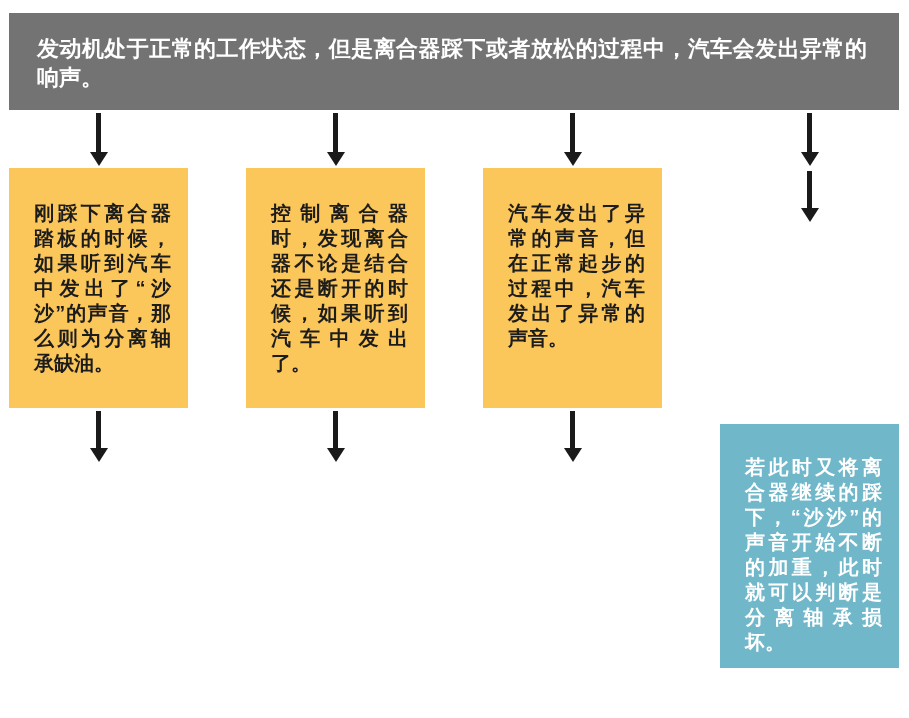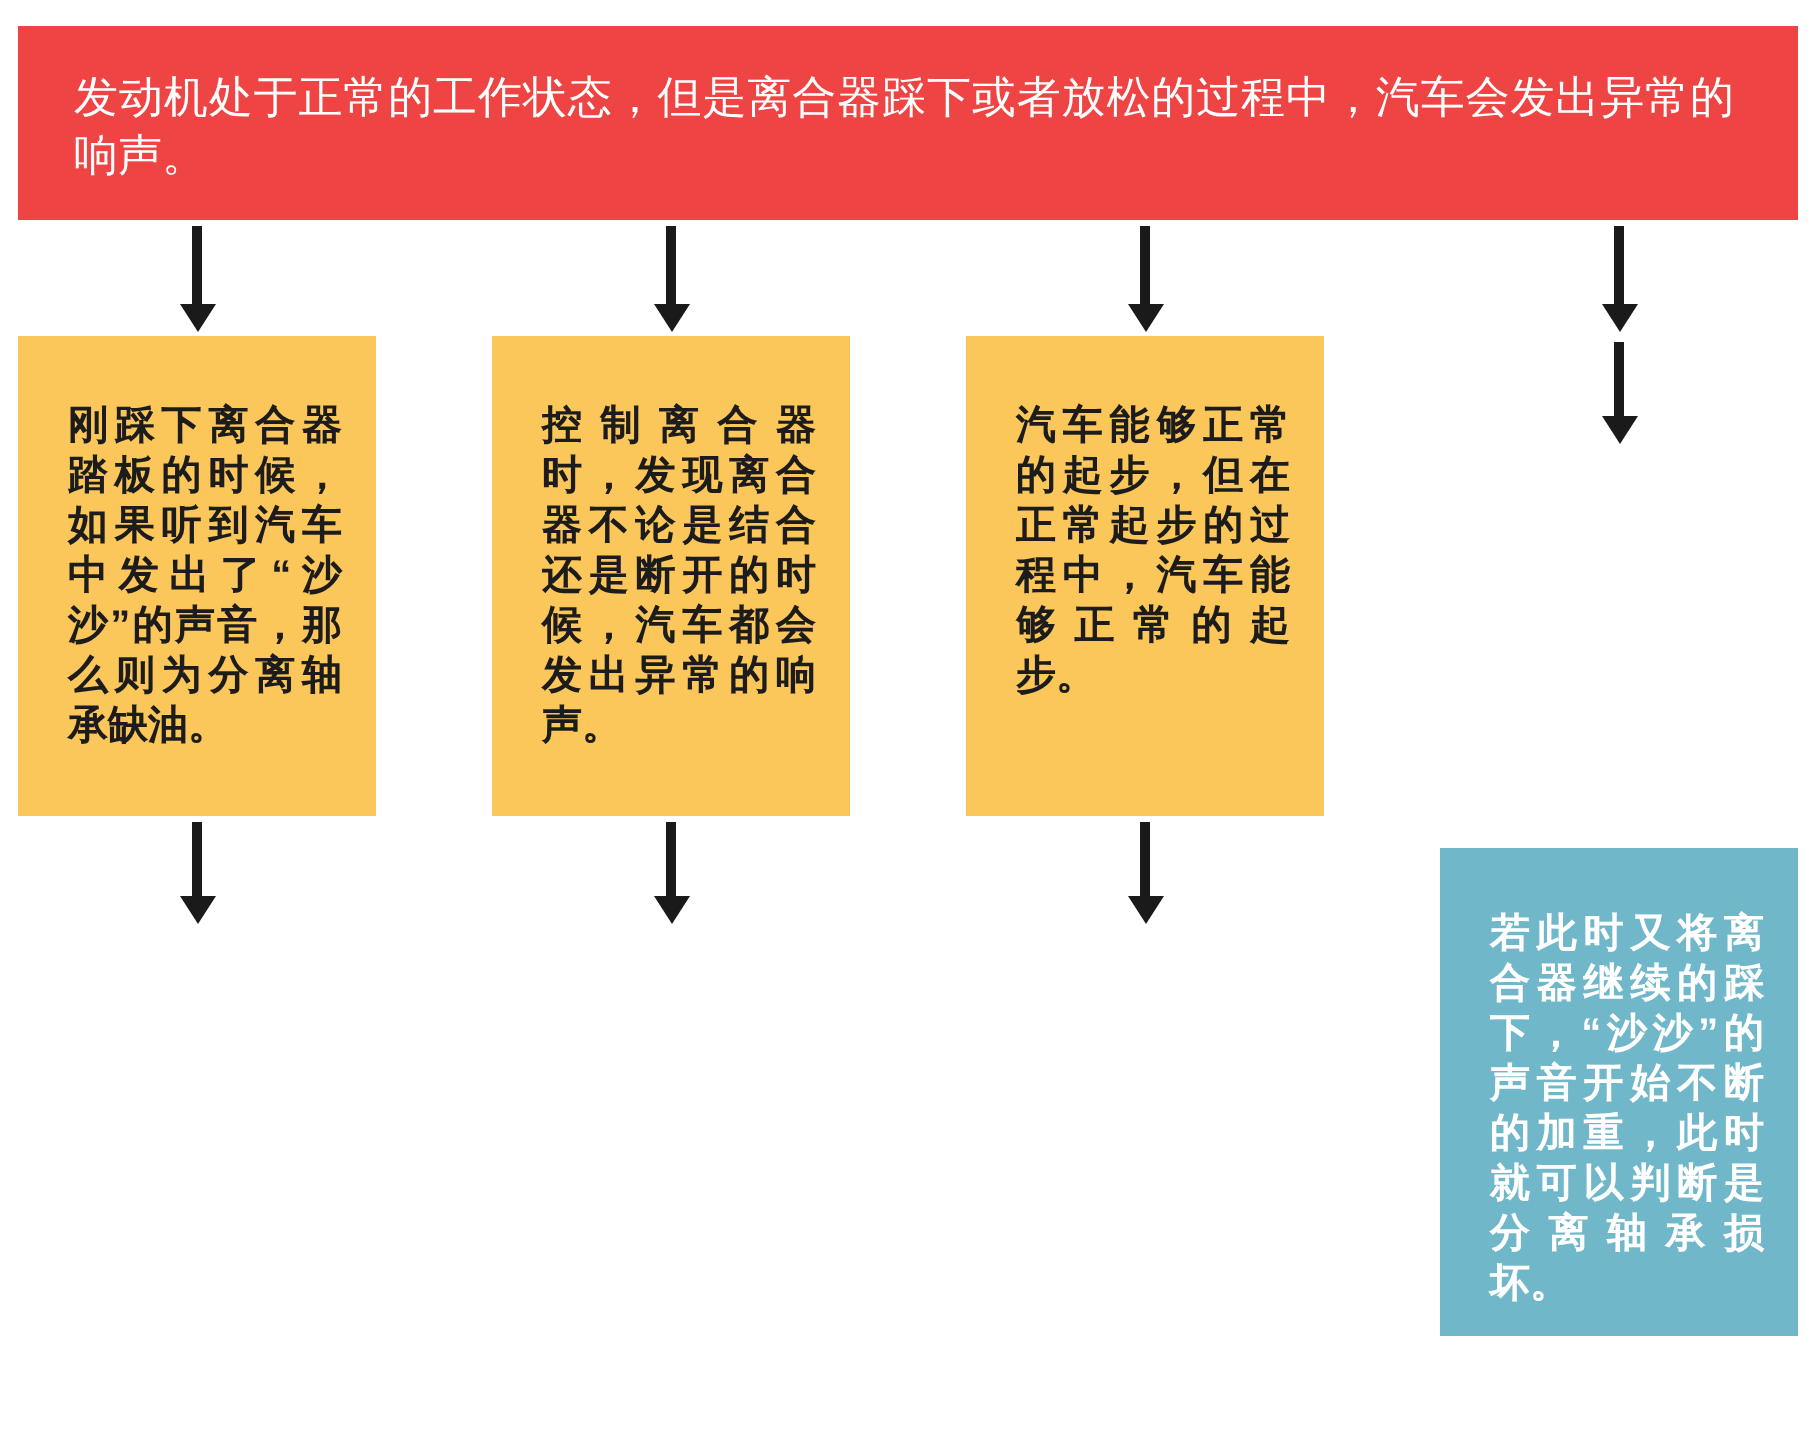--- a/index.html
+++ b/index.html
@@ -13,23 +13,23 @@
     position: absolute;
     left: 9px; top: 13px;
     width: 890px;
     display: grid;
     grid-template-columns: repeat(4, 1fr);
     column-gap: 58px;
   }
   .header-box {
     grid-column: 1 / -1;
     height: 97px;
-    background: #ef4444;
+    background: #737373;
     color: #ffffff;
-    font-weight: normal;
+    font-weight: bold;
     font-size: 22px;
     line-height: 29px;
     padding: 21px 32px 0 28px;
     text-align: justify;
     overflow: hidden;
   }
   .arrow-cell {
     display: flex;
     flex-direction: column;
     align-items: center;
@@ -99,24 +99,24 @@
   </div>
   <div class="arrow-cell r1">
     <div class="arrow-stem"></div>
     <div class="arrow-head"></div>
   </div>
 
   <div class="box symptom-box">
     <p>刚踩下离合器踏板的时候，如果听到汽车中发出了“沙沙”的声音，那么则为分离轴承缺油。</p>
   </div>
   <div class="box symptom-box">
-    <p>控制离合器时，发现离合器不论是结合还是断开的时候，汽车都会发出异常的响声。</p>
+    <p>控制离合器时，发现离合器不论是结合还是断开的时候，如果听到汽车中发出了。</p>
   </div>
   <div class="box symptom-box">
-    <p>汽车能够正常的起步，但在正常起步的过程中，汽车能够正常的起步。</p>
+    <p>汽车发出了异常的声音，但在正常起步的过程中，汽车发出了异常的声音。</p>
   </div>
 
   <div class="arrow-cell r2">
     <div class="arrow-stem"></div>
     <div class="arrow-head"></div>
   </div>
   <div class="arrow-cell r2">
     <div class="arrow-stem"></div>
     <div class="arrow-head"></div>
   </div>

